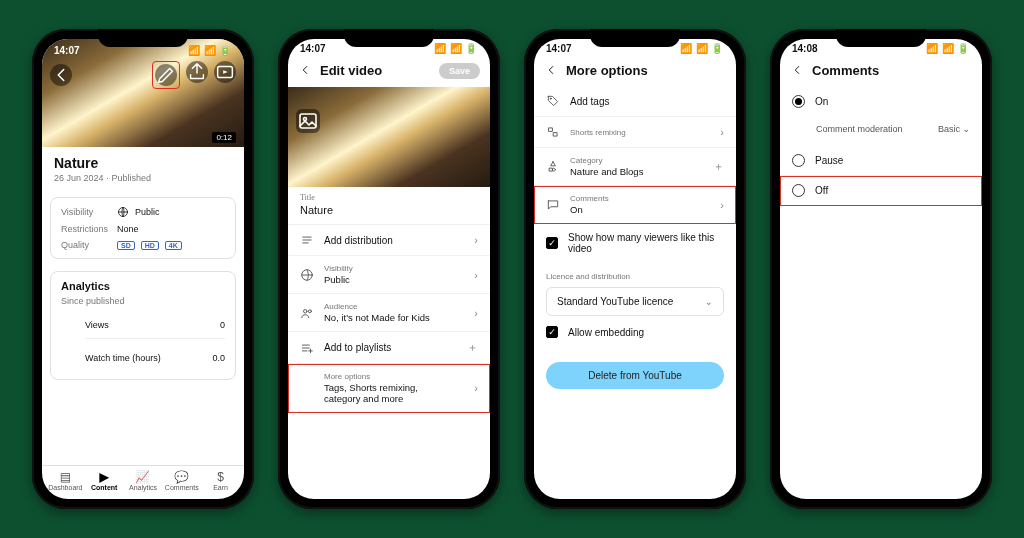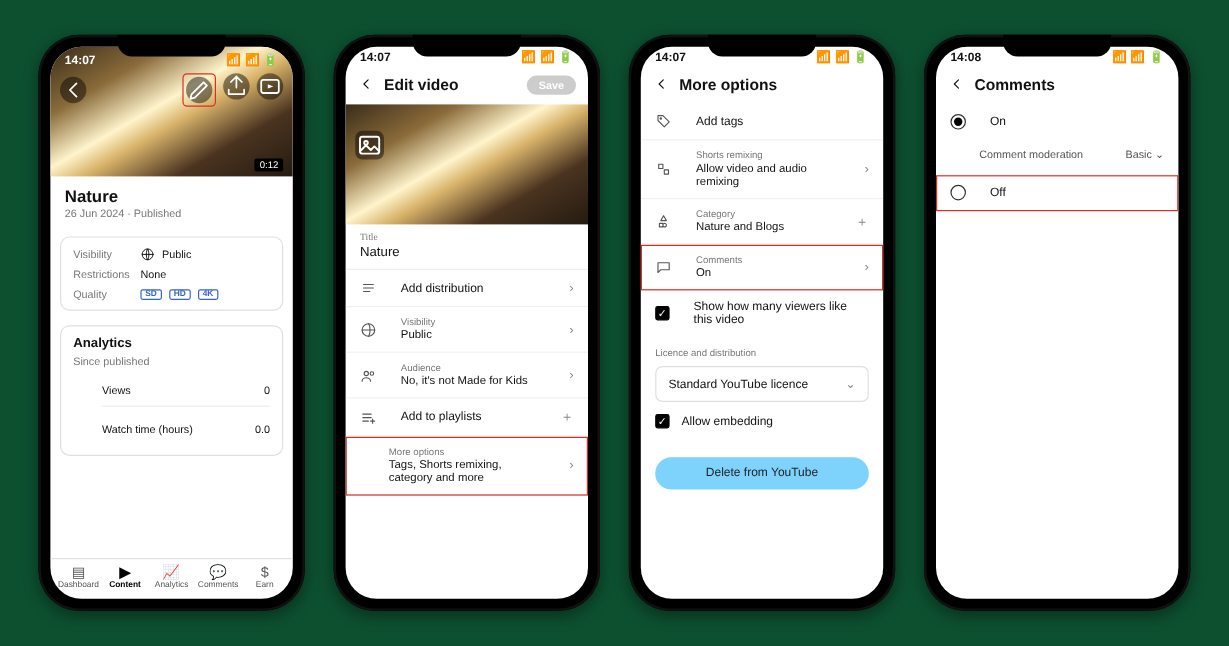--- a/index.html
+++ b/index.html
@@ -146,21 +146,21 @@
     background: var(--grey-pill);
     color:#fff;
     border-radius:12px;
     padding: 3px 10px;
     font-size:9px;
     font-weight:600;
   }
   .list .row {
     display:flex;
     align-items:center;
-    gap:20px;
+    gap:10px;
     padding: 8px 12px;
     border-bottom:1px solid #f0f0f0;
     min-height:30px;
   }
   .row .icon {
     width:14px; height:14px; flex:none;
     display:flex; align-items:center; justify-content:center;
     color:#555;
   }
   .row .txt { flex:1; }
@@ -449,21 +449,20 @@
         <span class="txt single">Add tags</span>
       </div>
       <div class="row">
         <span class="icon">
             <svg viewBox="0 0 24 24">
               <path d="M5 5h6v6H5zM13 13h6v6h-6z"></path>
             </svg>
           </span>
         <span class="txt two">
           <div class="tlabel">Shorts remixing</div>
-          <div class="tval">Allow video and audio remixing</div>
         </span>
         <span class="tail">›</span>
       </div>
       <div class="row">
         <span class="icon">
             <svg viewBox="0 0 24 24">
               <path d="M12 3l4 7H8l4-7zM6 14h5v5H6zM16 16.5a2.5 2.5 0 100 .01"></path>
             </svg>
           </span>
         <span class="txt two">
@@ -523,19 +522,23 @@
       <div class="row" style="border-bottom:none">
         <span class="radio">
             <span class="dot"></span>
           </span>
         <span class="txt single">On</span>
       </div>
       <div class="moderation">
         <span>Comment moderation</span>
         <span><span>Basic</span> <span>⌄</span></span>
       </div>
+      <div class="row">
+        <span class="radio"></span>
+        <span class="txt single">Pause</span>
+      </div>
       <div class="row highlight">
         <span class="radio"></span>
         <span class="txt single">Off</span>
       </div>
     </div>
   </div>
 </div>
 
 </body></html>

